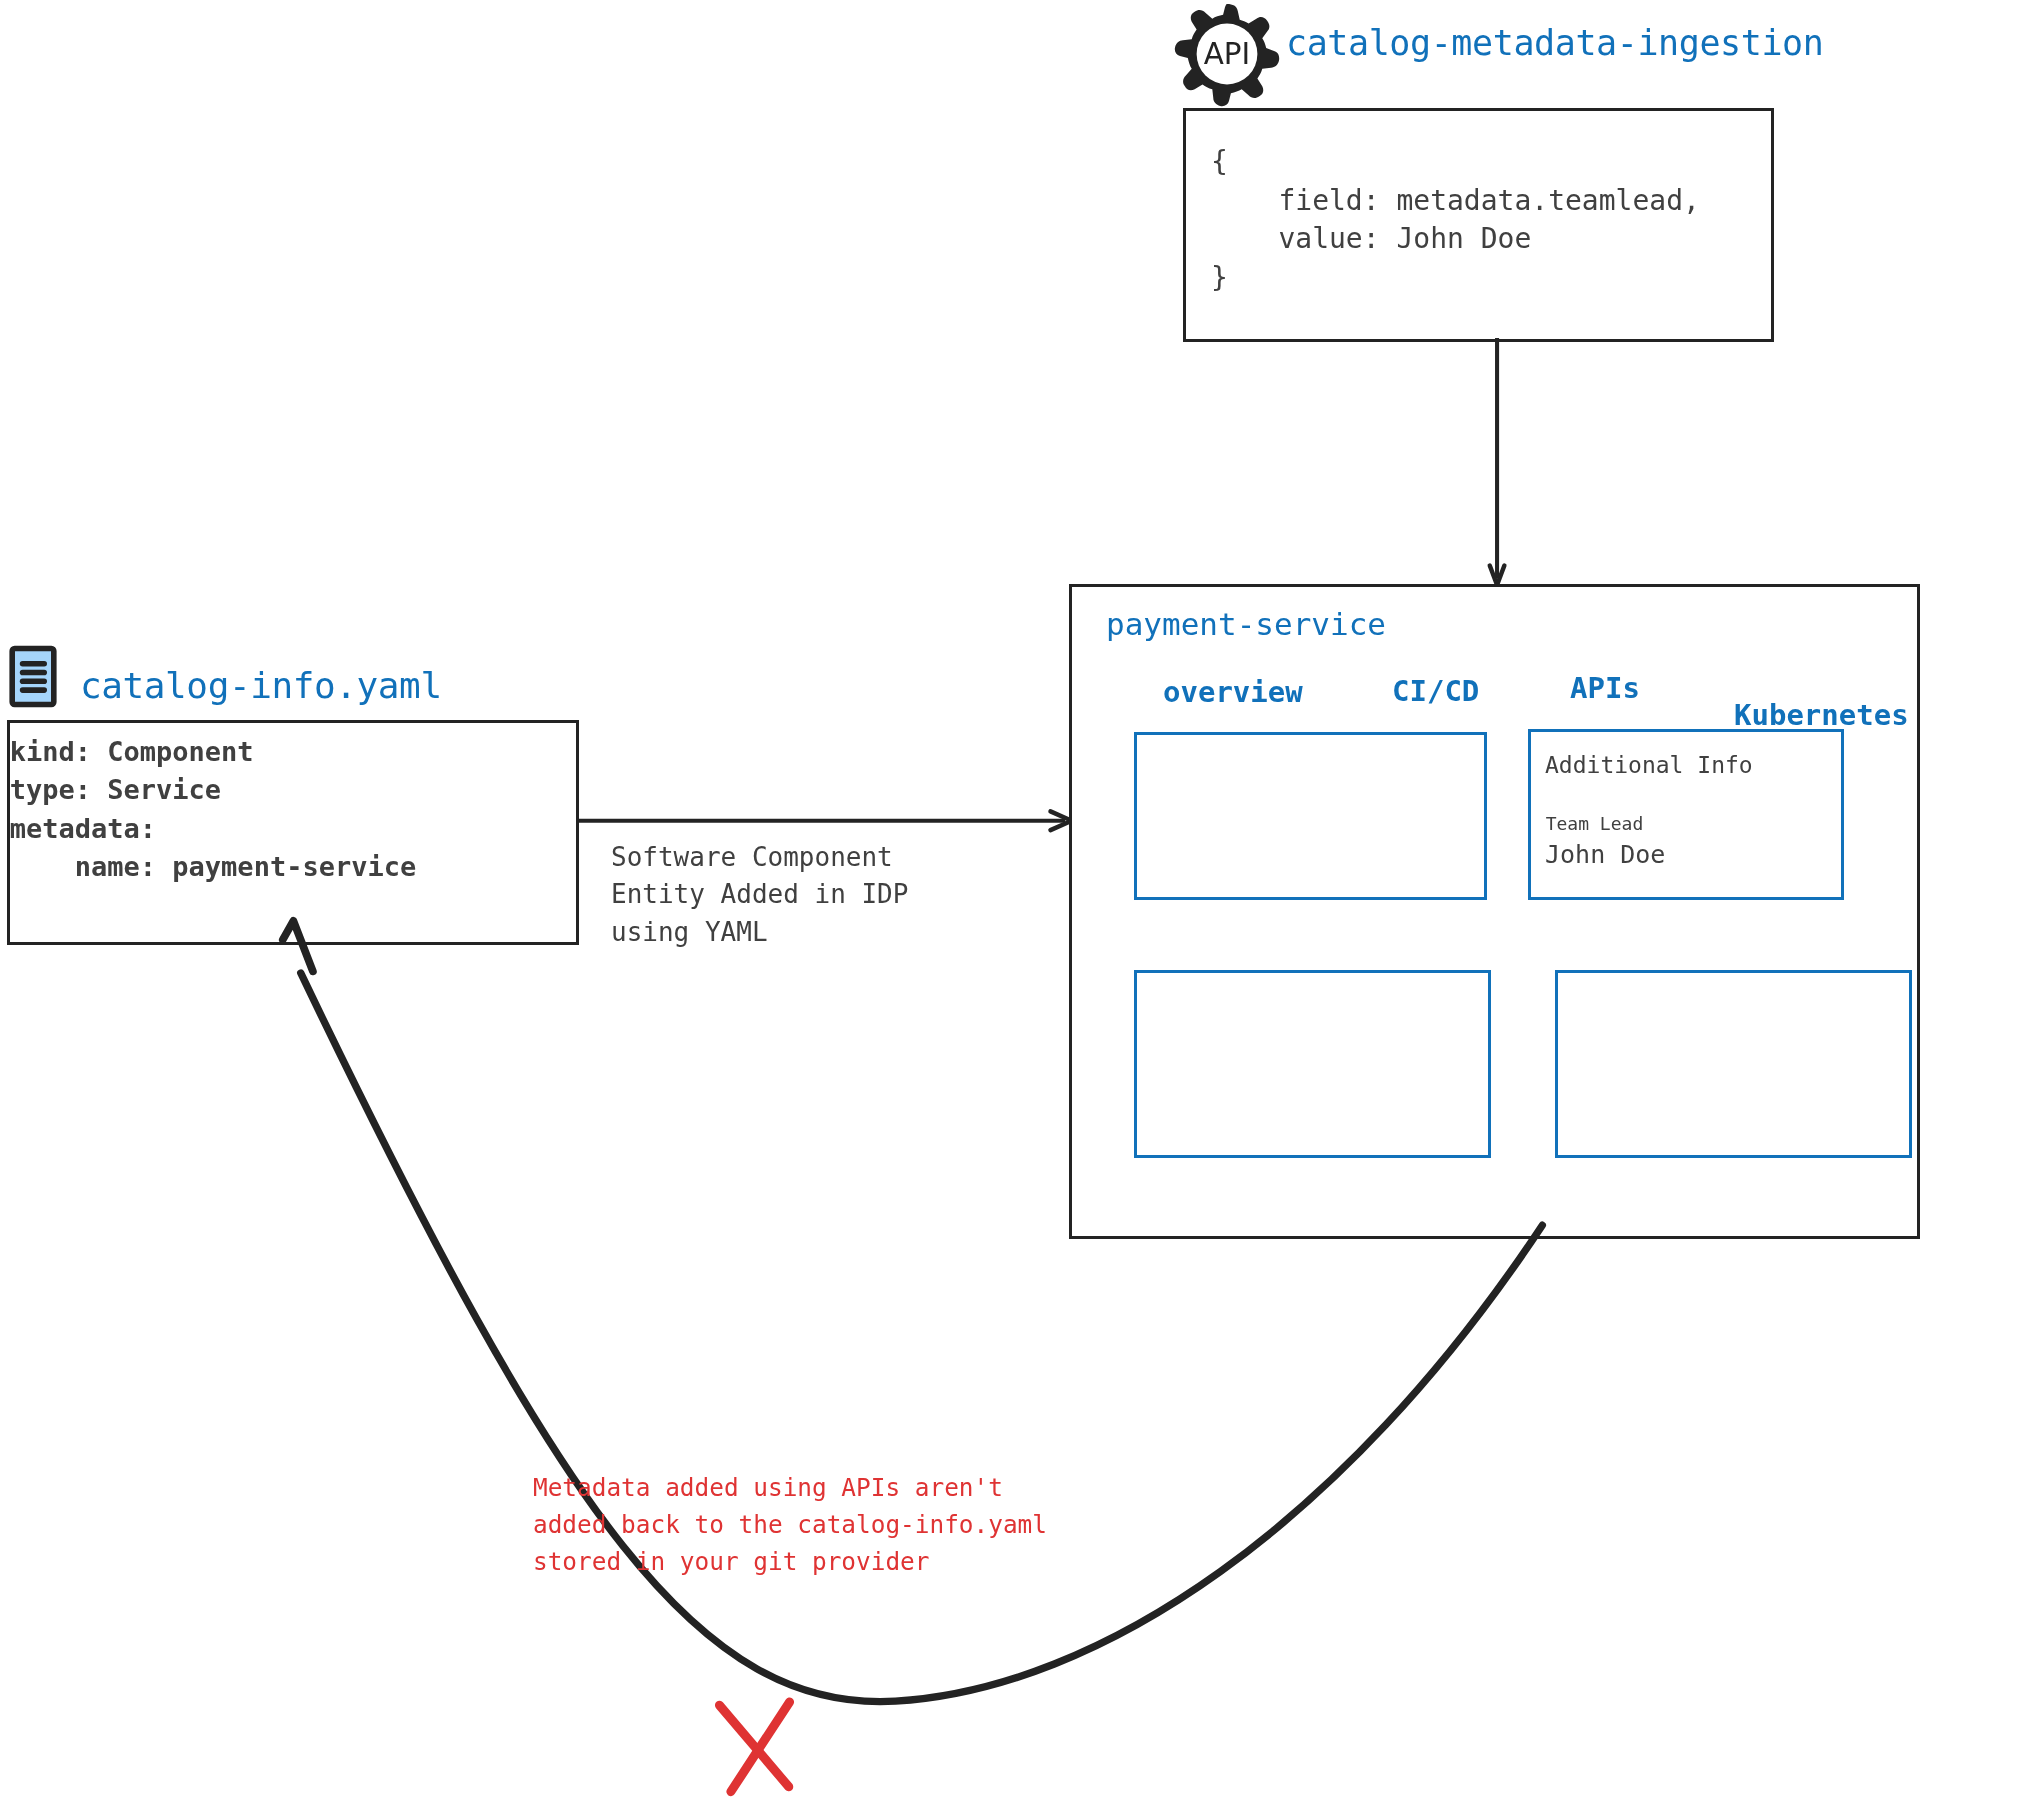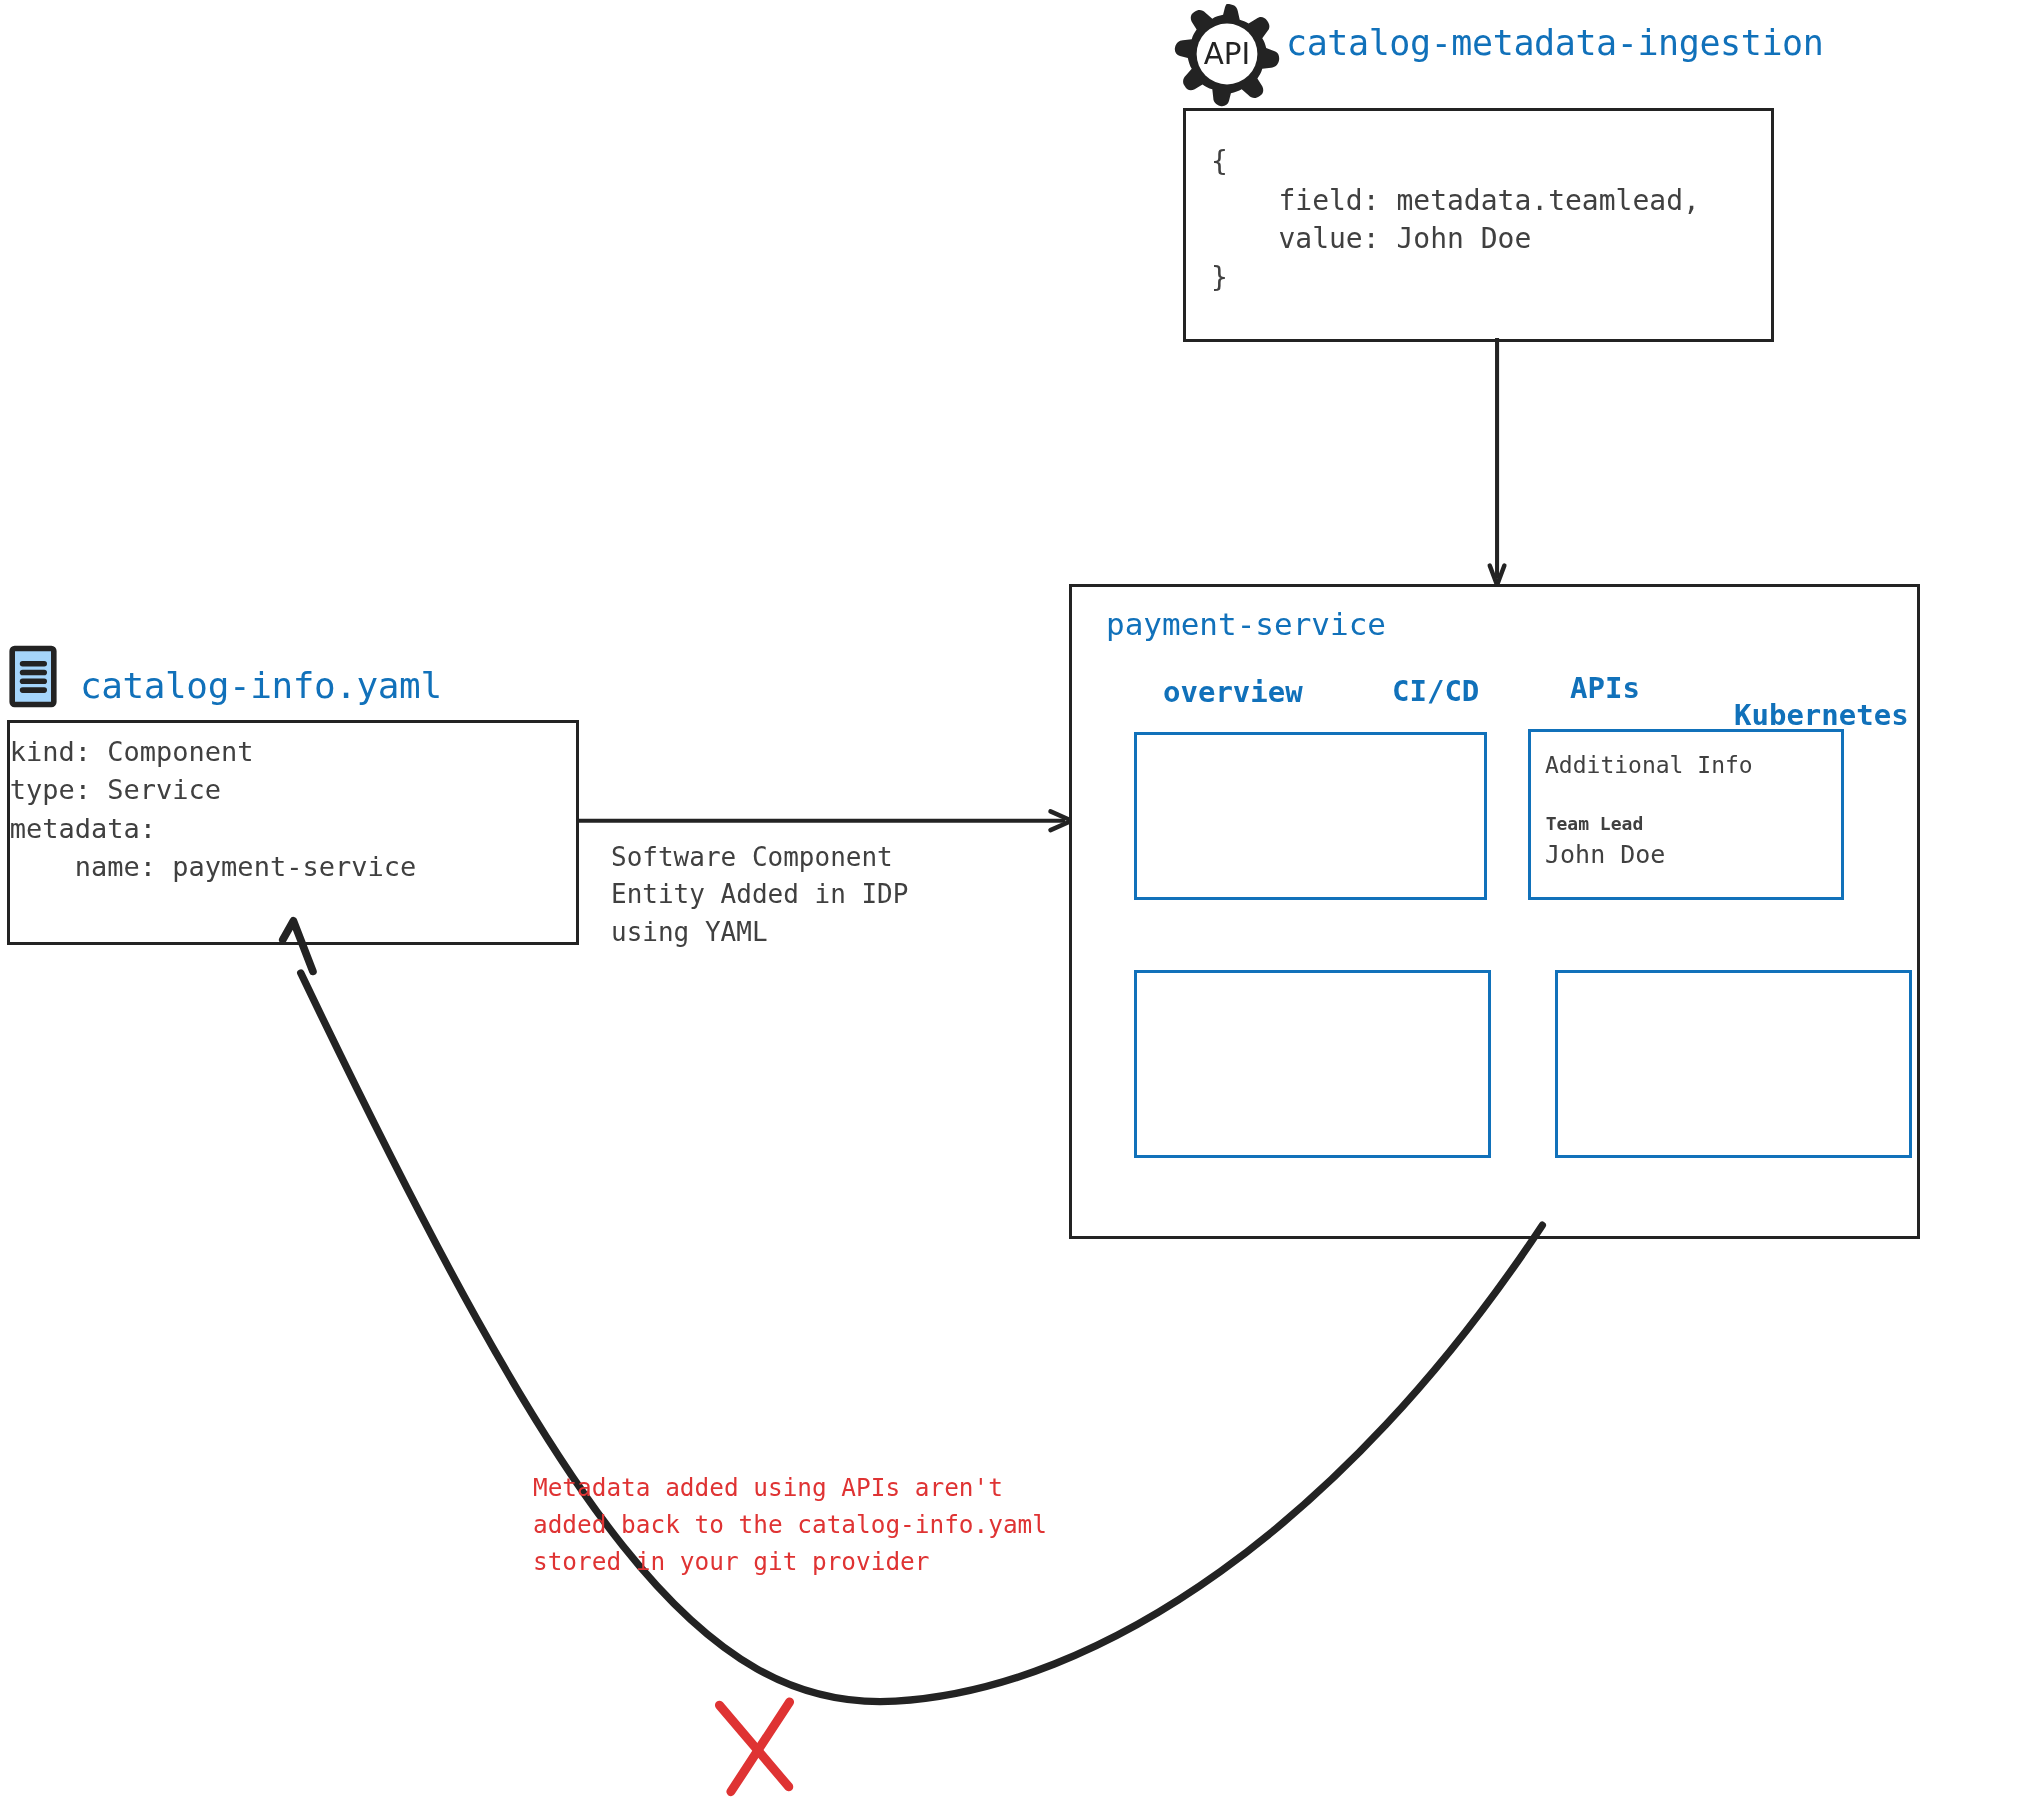--- a/index.html
+++ b/index.html
@@ -60,36 +60,36 @@
     font-weight: 700;
     margin-left: 48px;
   }
   .code-text {
     font-size: 28px;
     line-height: 1.38;
   }
   .yaml-text {
     font-size: 27px;
     line-height: 1.42;
+    font-weight: bold;
   }
   .arrow-label {
     font-size: 26px;
     line-height: 1.44;
   }
   .note-red {
     font-size: 24.4px;
     line-height: 1.52;
     font-weight: 500;
   }
   .info-head {
     font-size: 23px;
   }
   .info-small {
     font-size: 18px;
-    font-weight: bold;
   }
   .info-value {
     font-size: 25px;
   }
 
   svg { overflow: visible; }
 </style>
 </head>
 <body>
 

